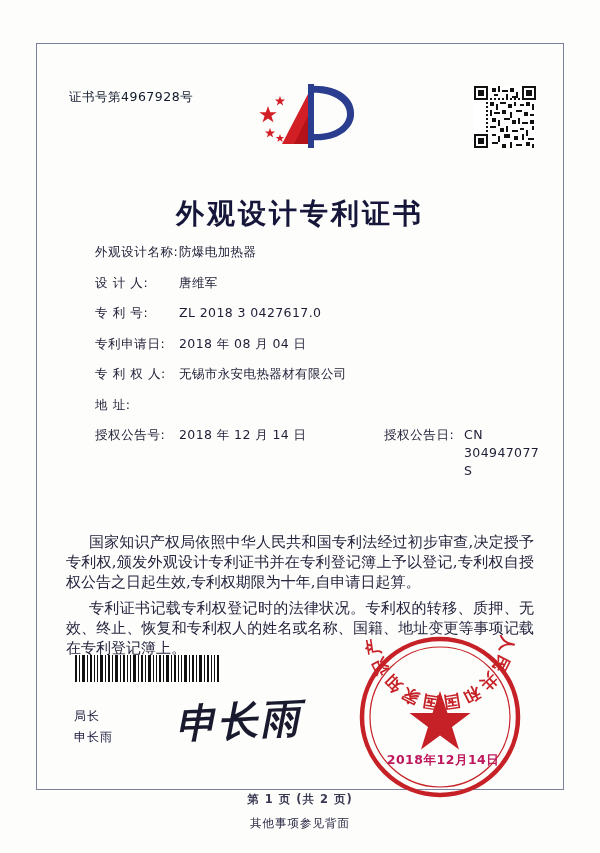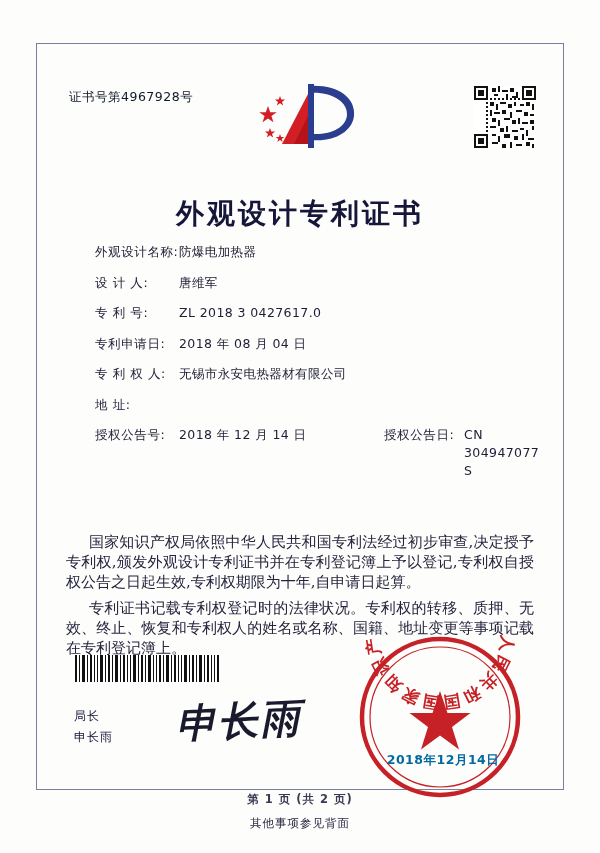--- a/index.html
+++ b/index.html
@@ -150,21 +150,21 @@
     position: absolute;
     left: 358px; top: 635px;
     width: 164px; height: 164px;
   }
   .seal-date {
     position: absolute;
     left: 368px; top: 752px;
     width: 150px;
     text-align: center;
     font-size: 12.5px;
-    color: #0369a1;
+    color: #be185d;
     letter-spacing: 0.5px;
     font-weight: bold;
   }
   
   .page-no {
     position: absolute;
     left: 0; top: 792px;
     width: 600px;
     text-align: center;
     font-size: 11.5px;

